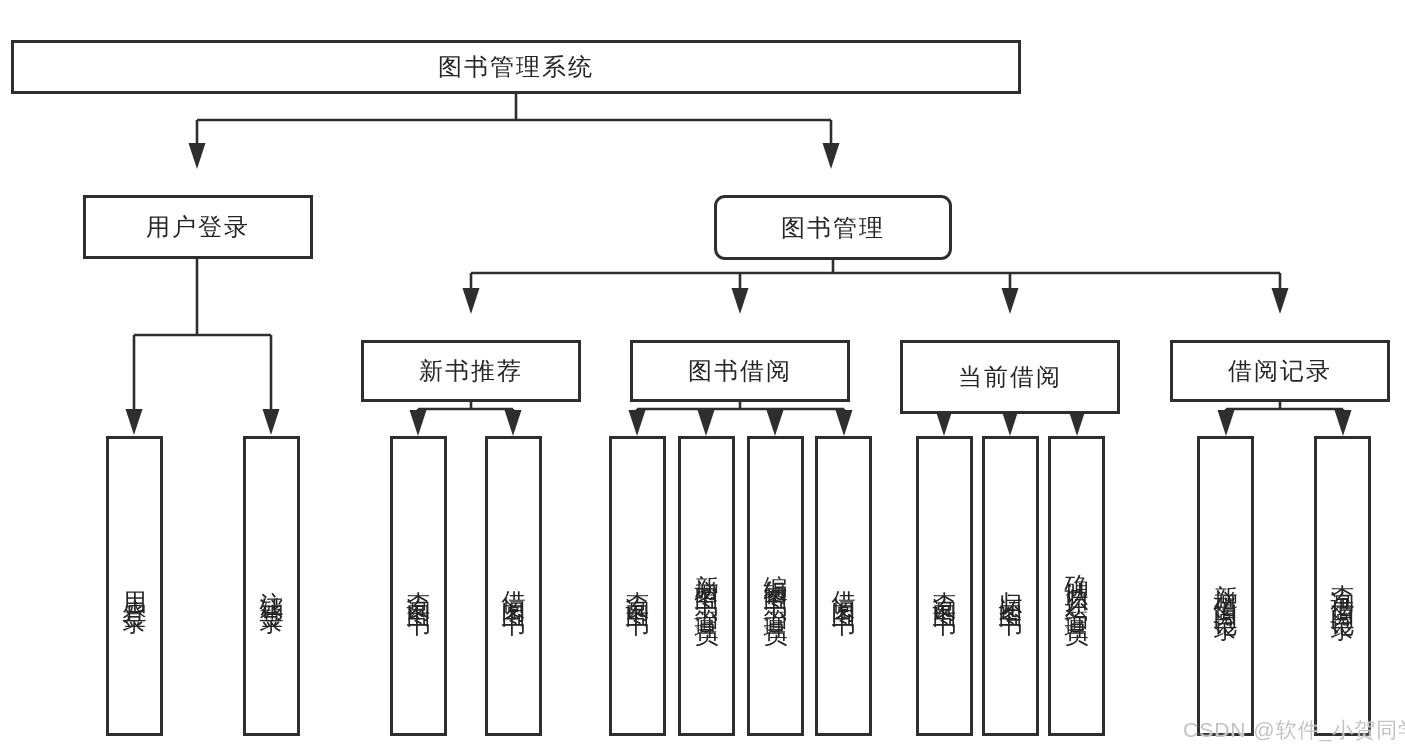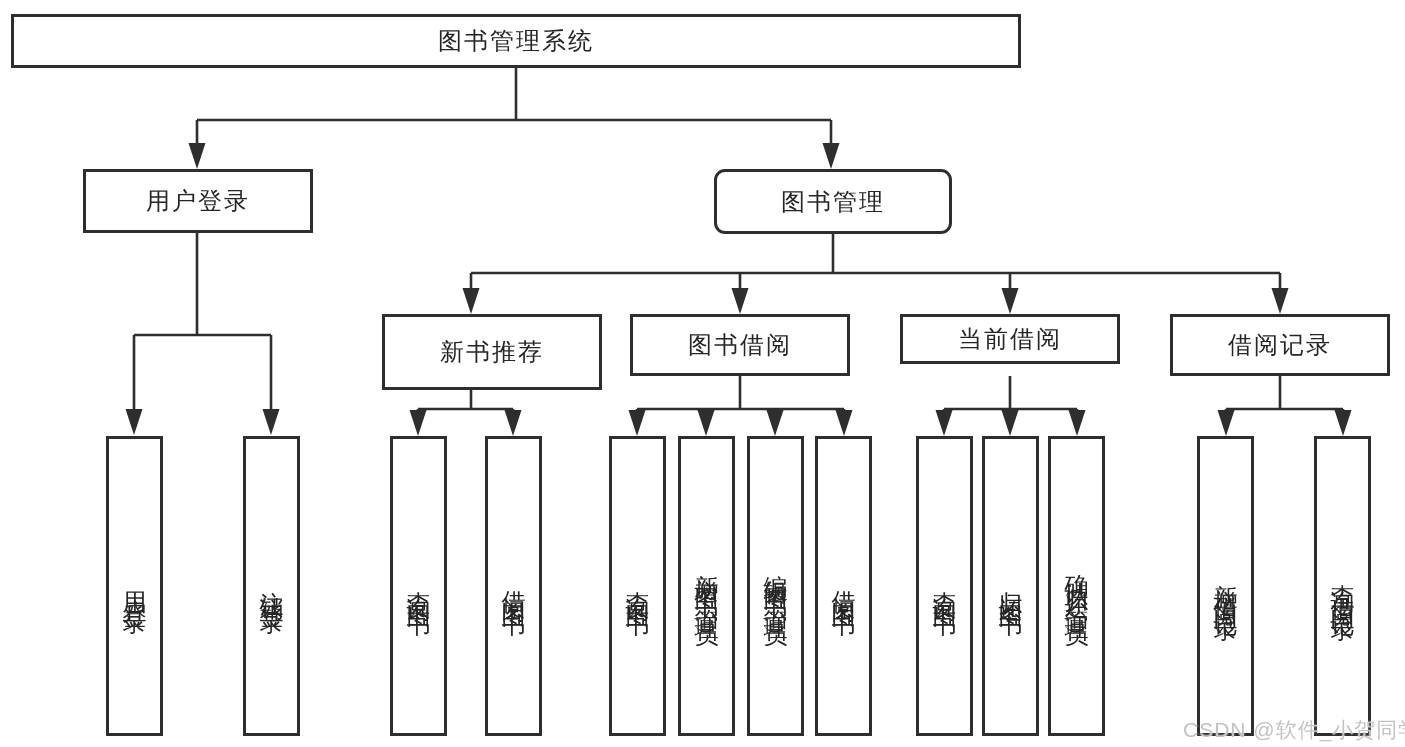--- a/index.html
+++ b/index.html
@@ -29,20 +29,21 @@
     display: flex;
     align-items: center;
     justify-content: center;
     color: #252525;
     z-index: 2;
   }
   .hbox {
     font-size: 24px;
     letter-spacing: 2px;
     white-space: nowrap;
+    margin-top: 26px;
   }
   .vbox {
     font-size: 24px;
   }
   .vbox .vtext {
     writing-mode: vertical-rl;
     text-orientation: mixed;
     letter-spacing: 7px;
     line-height: 1;
     white-space: nowrap;
@@ -108,27 +109,27 @@
     <span>图书管理系统</span>
   </div>
 
   <div class="hbox" style="left:83px; top:169px; width:230px; height:64px;">
     <span>用户登录</span>
   </div>
   <div class="hbox" style="left:714px; top:169px; width:238px; height:65px;border-radius:11px;">
     <span>图书管理</span>
   </div>
 
-  <div class="hbox" style="left:382px; top:314px; width:220px; height:76px;font-family:Liberation Serif, serif;">
+  <div class="hbox" style="left:361px; top:314px; width:220px; height:62px;font-family:Liberation Serif, serif;">
     <span>新书推荐</span>
   </div>
   <div class="hbox" style="left:630px; top:314px; width:220px; height:62px;align-items:center;">
     <span>图书借阅</span>
   </div>
-  <div class="hbox" style="left:900px; top:314px; width:220px; height:50px;">
+  <div class="hbox" style="left:900px; top:314px; width:220px; height:74px;">
     <span>当前借阅</span>
   </div>
   <div class="hbox" style="left:1170px; top:314px; width:220px; height:62px;">
     <span>借阅记录</span>
   </div>
 
   <div class="vbox" style="left:106px; top:436px; width:57px; height:300px;">
     <span class="vtext">用户登录</span>
   </div>
   <div class="vbox" style="left:243px; top:436px; width:57px; height:300px;">

